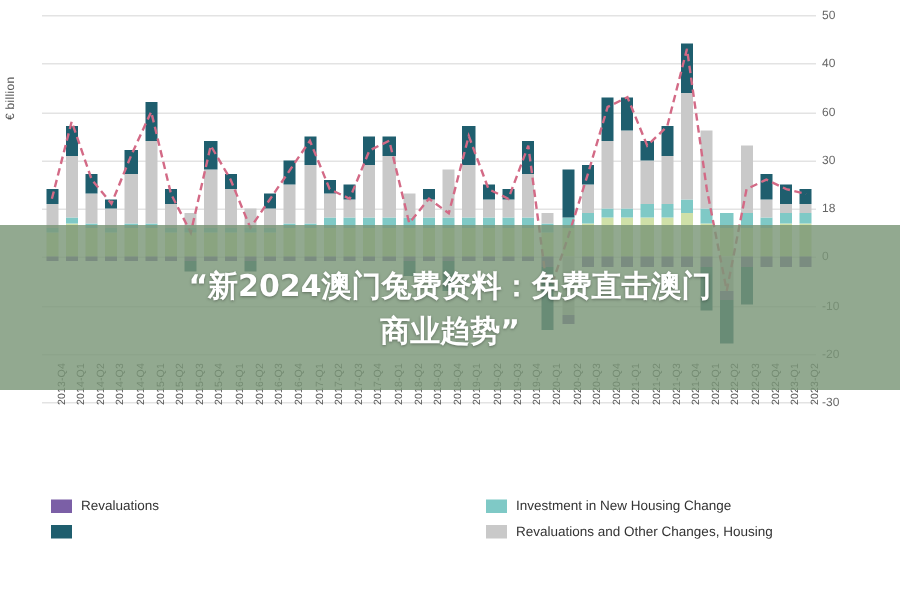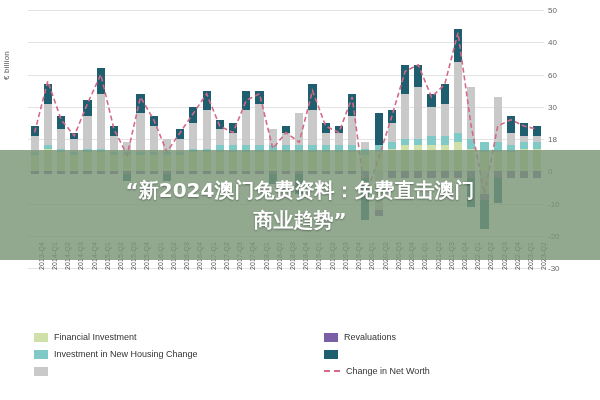--- a/index.html
+++ b/index.html
@@ -467,40 +467,33 @@
       <div class="xtick" style="left: 446.231px; top: 0px;">2022-Q1</div>
       <div class="xtick" style="left: 459.462px; top: 0px;">2022-Q2</div>
       <div class="xtick" style="left: 472.692px; top: 0px;">2022-Q3</div>
       <div class="xtick" style="left: 485.923px; top: 0px;">2022-Q4</div>
       <div class="xtick" style="left: 499.154px; top: 0px;">2023-Q1</div>
       <div class="xtick" style="left: 512.385px; top: 0px;">2023-Q2</div>
     </div>
 
   <div class="legend" id="legend">
       <div class="legend-item">
-        <span class="swatch" style="background: rgb(207, 224, 168);"></span>
-        <span>Financial Investment</span>
-      </div>
-      <div class="legend-item">
         <span class="swatch" style="background: rgb(123, 95, 166);"></span>
         <span>Revaluations</span>
       </div>
       <div class="legend-item">
         <span class="swatch" style="background: rgb(127, 201, 198);"></span>
         <span>Investment in New Housing Change</span>
       </div>
       <div class="legend-item">
         <span class="swatch" style="background: rgb(31, 94, 110);"></span>
       </div>
       <div class="legend-item">
         <span class="swatch" style="background: rgb(201, 201, 201);"></span>
-      </div>
-      <div class="legend-item">
-        <span class="swatch line" style="border-top-color: rgb(211, 106, 134);"></span>
-        <span>Change in Net Worth</span>
+        <span>Revaluations and Other Changes, Housing</span>
       </div>
     </div>
 
   <div class="overlay-band" style="background: rgb(122, 150, 120); opacity: 0.82;"></div>
   <div class="overlay-text">
     <span>“新2024澳门兔费资料：免费直击澳门</span>
     <span>商业趋势”</span>
   </div>
 </div>
 

